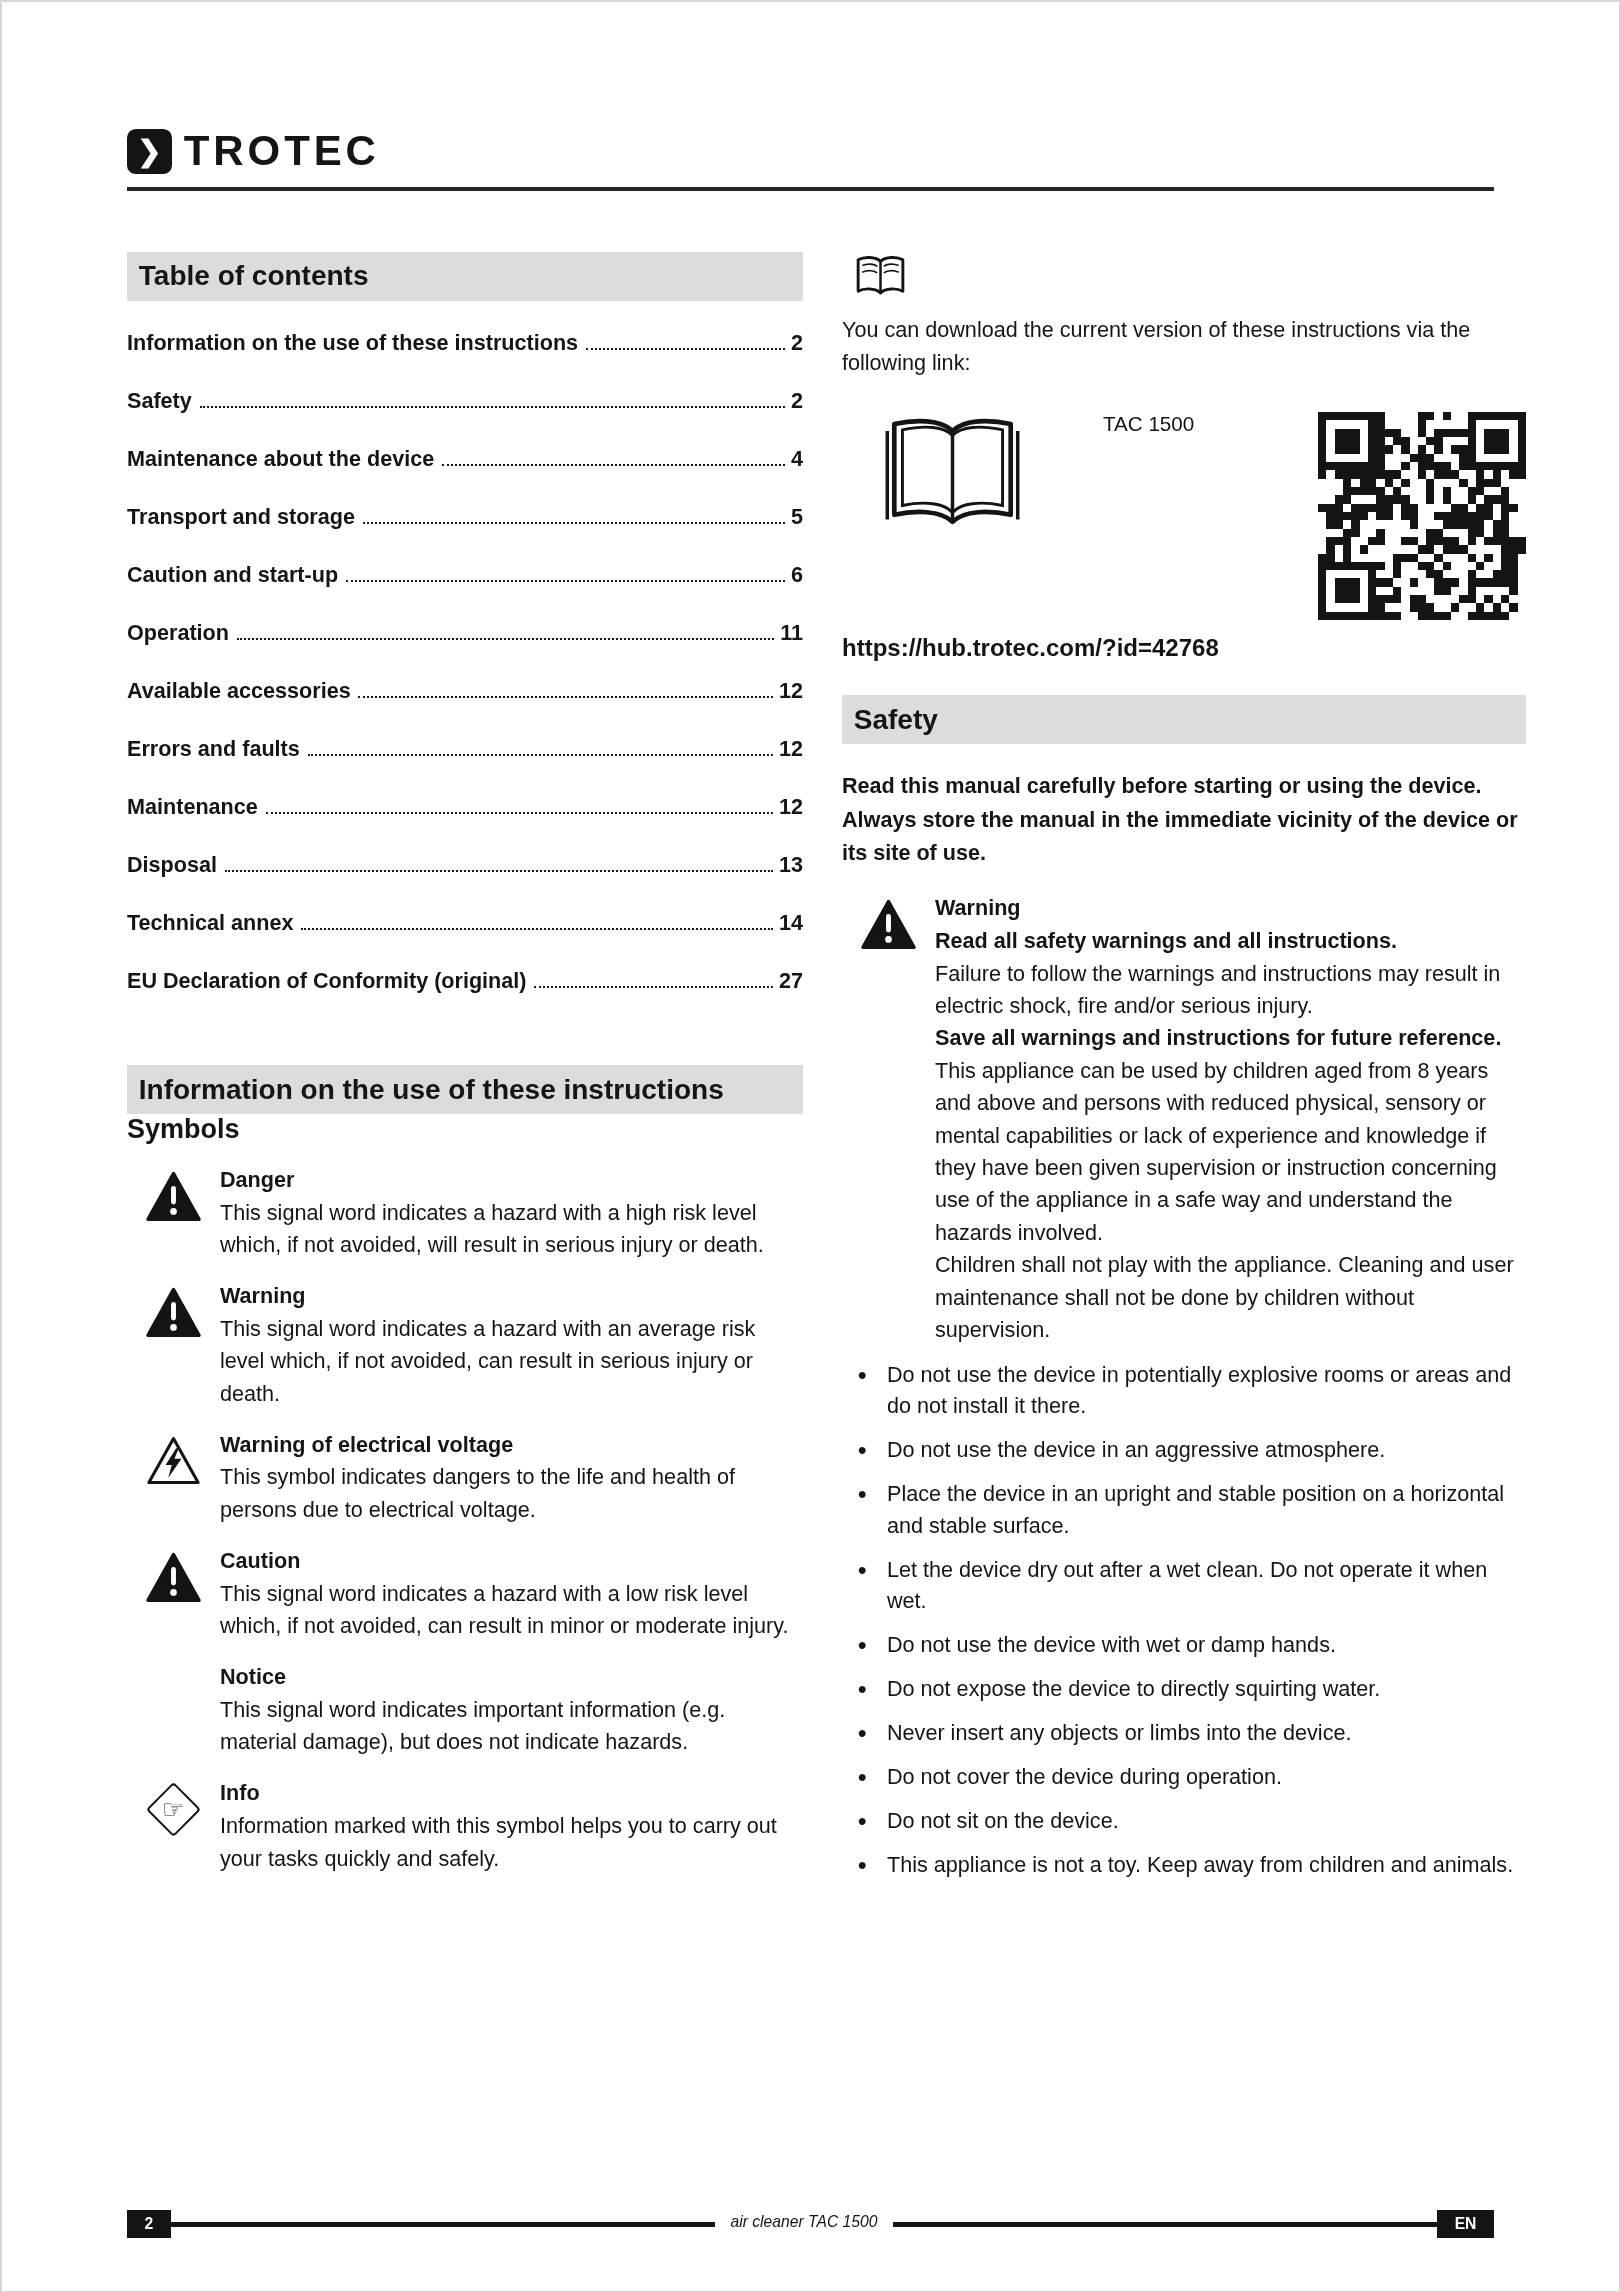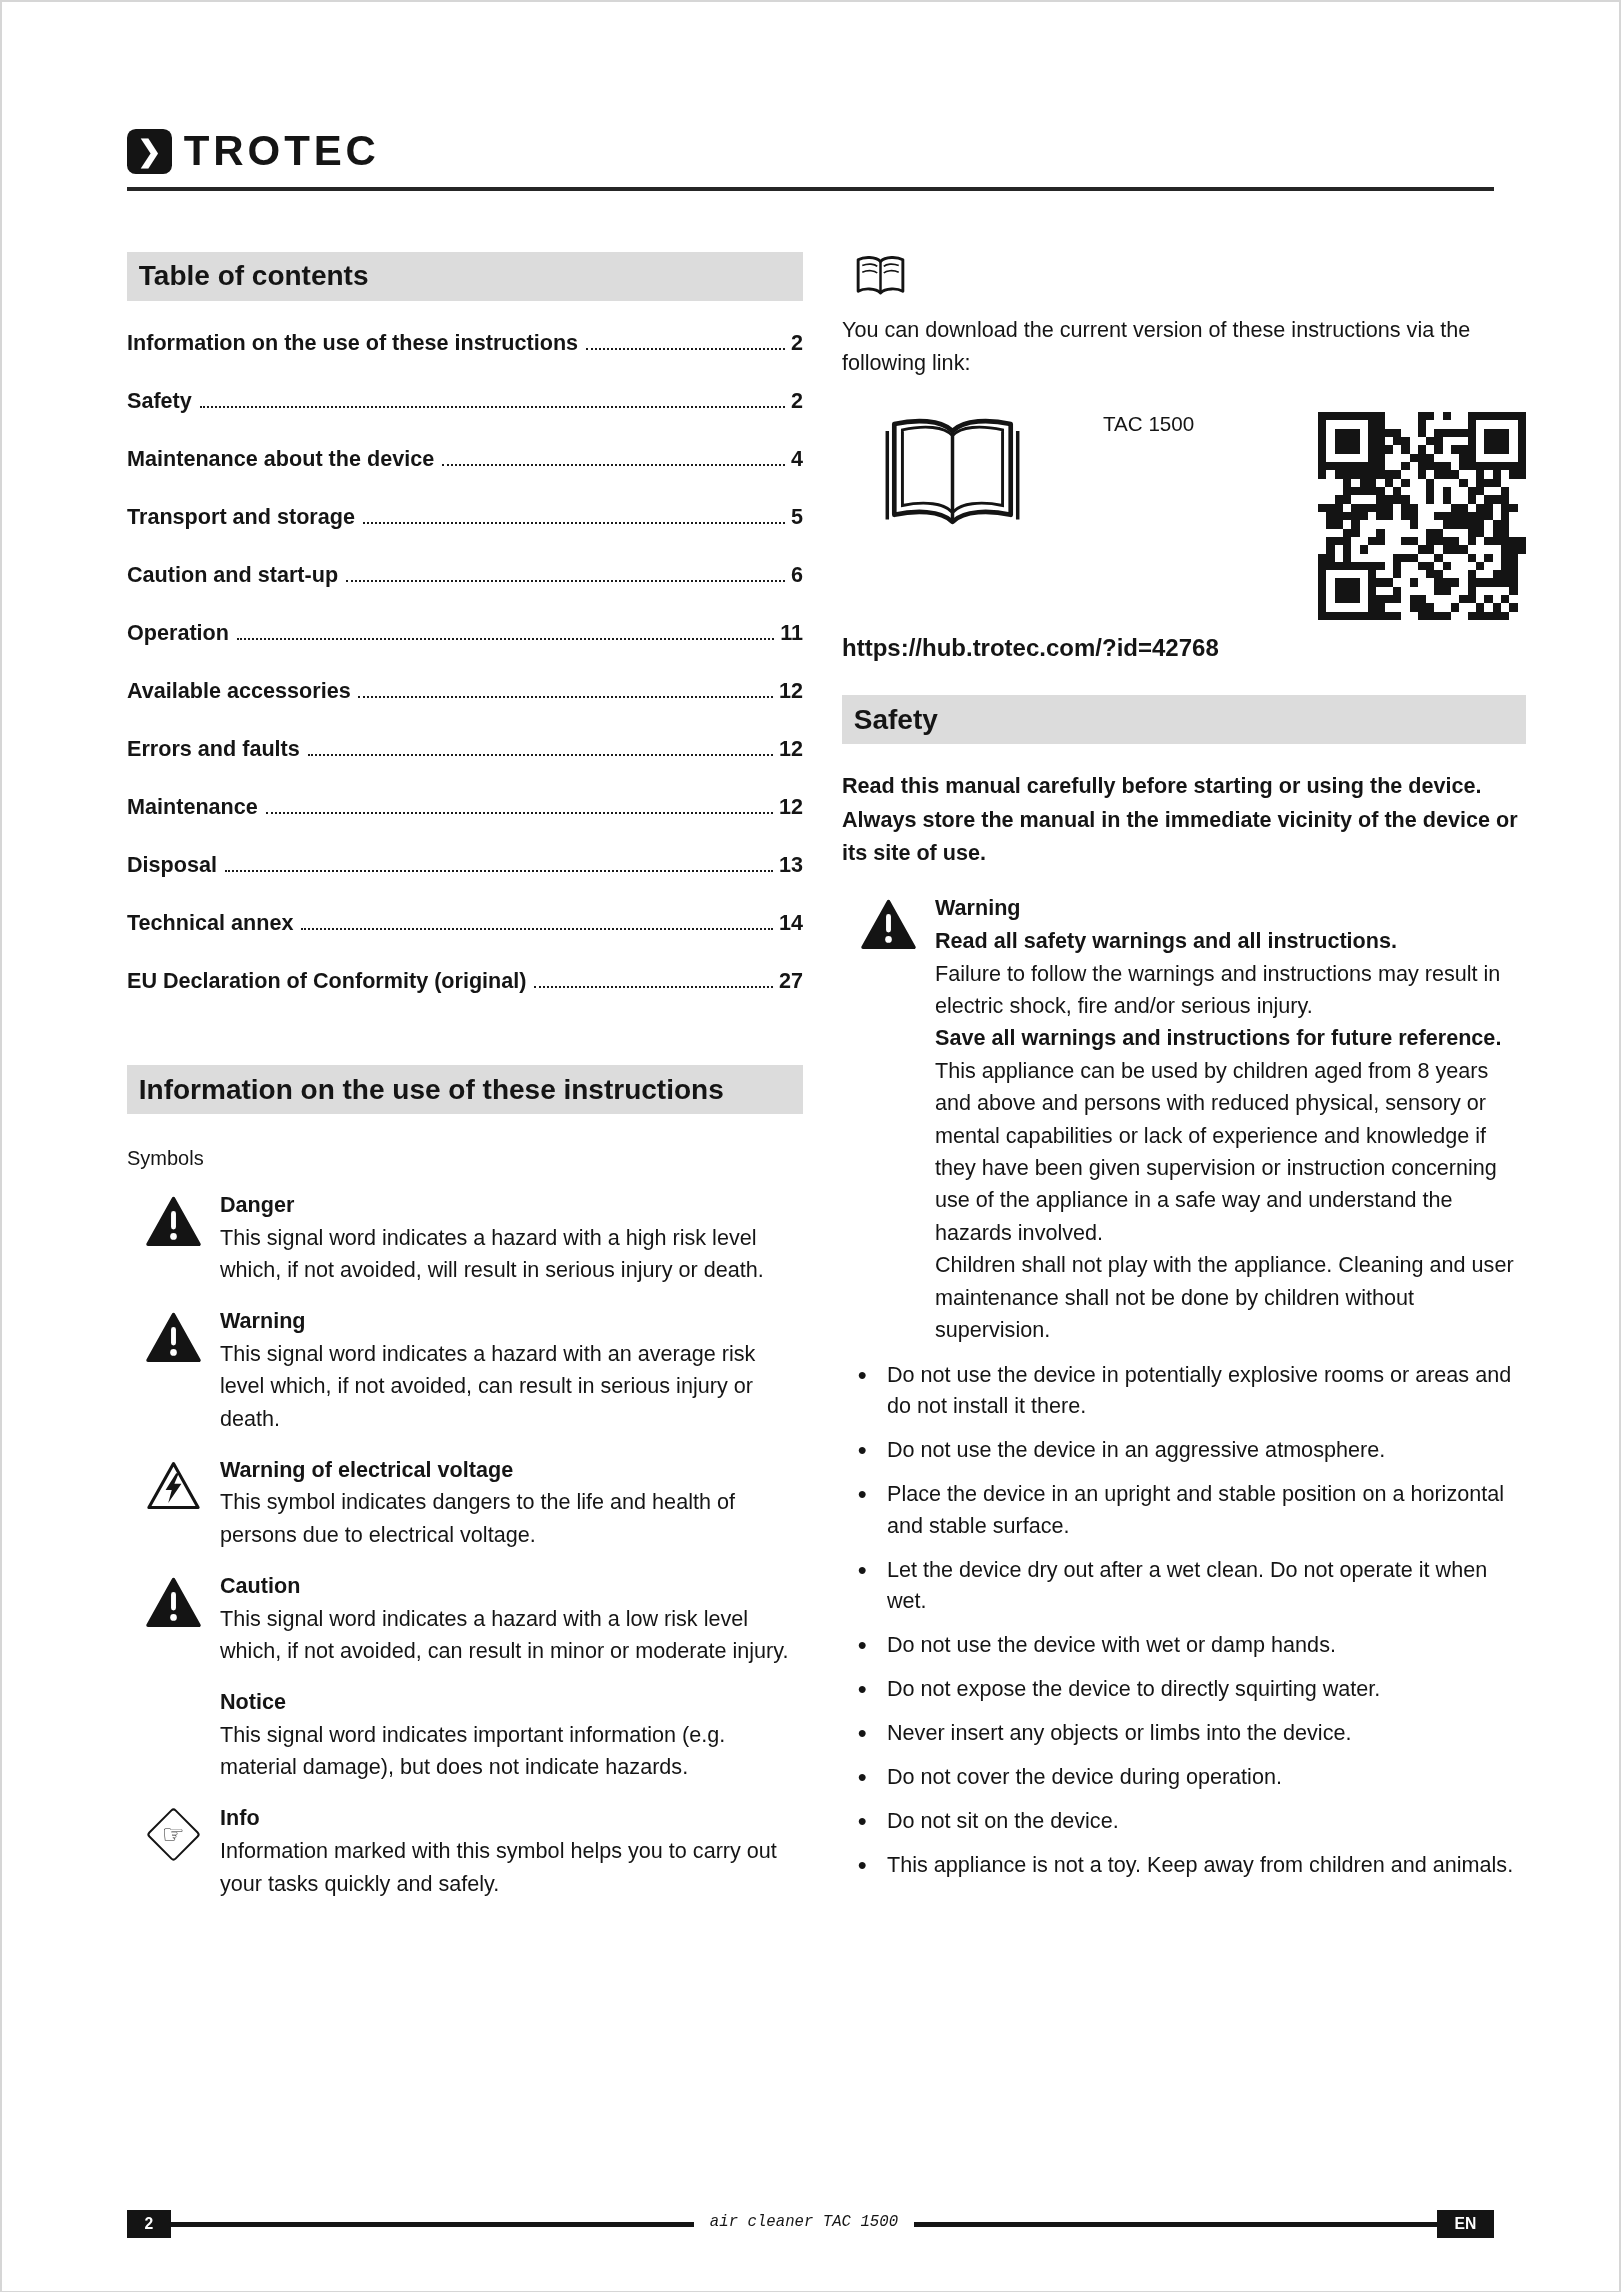--- a/index.html
+++ b/index.html
@@ -31,21 +31,21 @@
   }
 
   
   .toc-list { margin-top:29px; }
   .toc-row { display:flex; align-items:baseline; font-weight:bold; font-size:21.6px; margin-bottom:32px; }
   .toc-dots { flex:1; border-bottom:2.9px dotted #1a1a1a; margin:0 5.9px 3.9px 7.8px; min-width:19.6px; }
   .toc-page { flex:none; }
 
   
   .section-gap { margin-top:71px; }
-  .symbols-heading { font-size:20px; font-weight:normal; margin-top:33px; }
+  .symbols-heading { font-size:27px; font-weight:bold; }
   .symbol-block { display:grid; grid-template-columns:93px 1fr; margin-top:21.6px; }
   .symbol-icon-cell { display:flex; justify-content:center; align-items:flex-start; padding-top:3.9px; }
   .symbol-title { font-size:21.6px; font-weight:bold; margin-bottom:3.9px; }
   .body-text { font-size:21.6px; line-height:1.5; }
 
   .diamond {
     width:39px; height:39px; border:2.9px solid #141414; border-radius:3.9px;
     transform:rotate(45deg); display:flex; align-items:center; justify-content:center;
     margin-top:5.9px;
   }
@@ -79,21 +79,21 @@
     content:"\2022"; position:absolute; left:15.7px; top:-2px; font-size:25.5px;
   }
 
   
   .footer { position:absolute; left:125px; right:125px; bottom:53px;
             display:flex; align-items:center; }
   .fline { flex:1; height:4.9px; background:#141414; }
   .fbox { background:#141414; color:#fff; font-weight:bold; font-size:15.7px;
           padding:2.9px 17.6px; line-height:1.4; flex:none; }
   .fdoc { font-style:italic; font-size:15.7px; padding:0 15.7px; flex:none;
-          transform:translateY(-2px);font-family:Liberation Mono, monospace; }
+          transform:translateY(-2px); }
 </style>
 </head>
 <body>
 
 <div class="page">
 
   <div class="header">
     <div class="logo">
       <span class="logo-mark">❯</span>
       <span class="logo-text">TROTEC</span>

